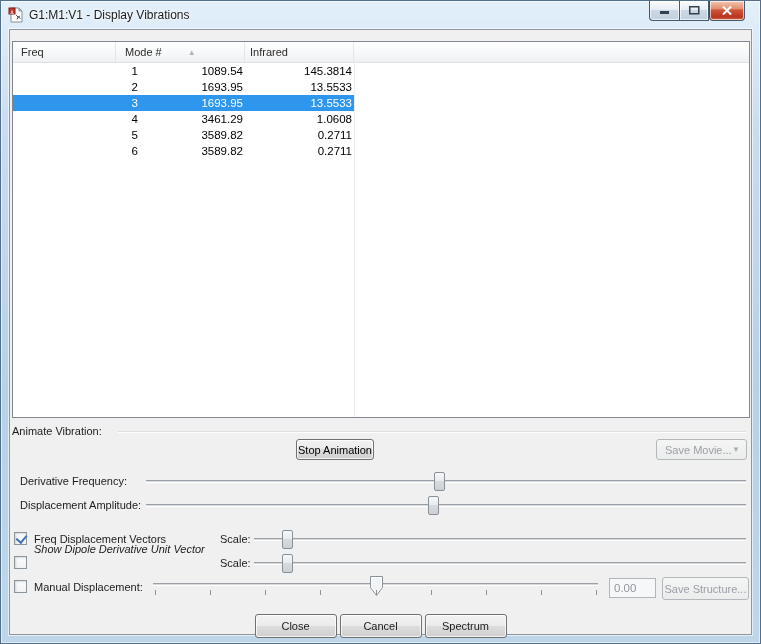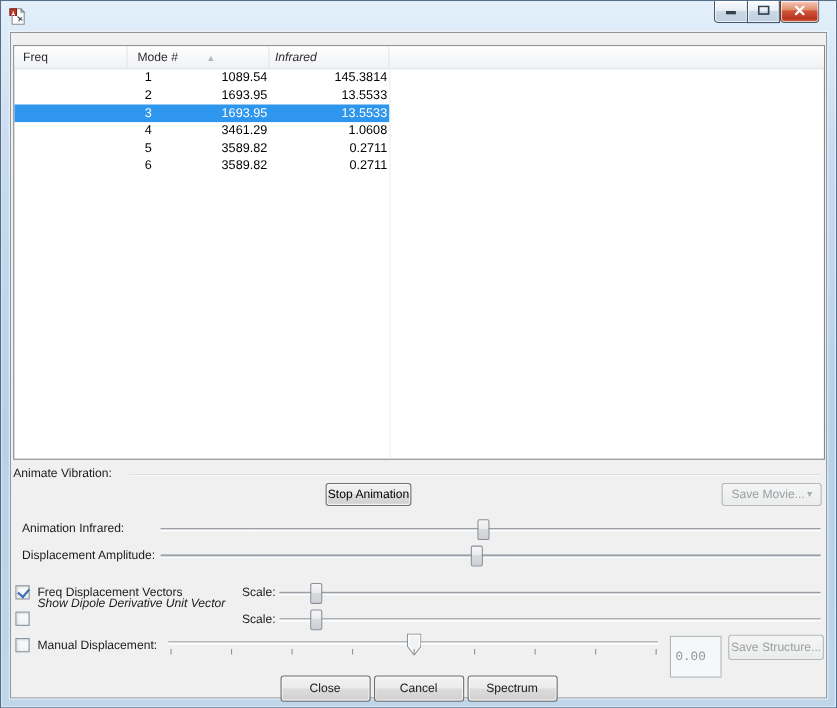--- a/index.html
+++ b/index.html
@@ -40,21 +40,21 @@
   }
   
   .vtable{
     position:absolute;left:2px;top:11px;width:738px;height:377px;
     background:#fff;border:1px solid #828790;box-sizing:border-box;overflow:hidden;
   }
   .vt-header{display:flex;height:20px;background:linear-gradient(#ffffff,#f6f7f9 60%,#f0f1f4);border-bottom:1px solid #dde0e4;}
   .vt-hcell{box-sizing:border-box;border-right:1px solid #e4e6ea;display:flex;align-items:center;color:#2b2b2b;}
   .vt-hcell.mode{width:129px;padding-left:9px;}
   .vt-hcell.freq{width:103px;padding-left:8px;}
-  .vt-hcell.ir{width:109px;padding-left:5px;font-style:italic;}
+  .vt-hcell.ir{width:109px;padding-left:5px;}
   .sort-asc{color:#aeb7bf;font-size:8px;margin-left:26px;}
   .vt-colline{position:absolute;left:341px;top:20px;bottom:0;width:1px;background:#ededed;}
   .trow{display:flex;width:341px;height:16px;line-height:16px;font-size:11.5px;color:#000;}
   .trow .c{box-sizing:border-box;text-align:right;}
   .trow .c-mode{width:129px;padding-right:4px;}
   .trow .c-freq{width:103px;padding-right:2px;}
   .trow .c-ir{width:109px;padding-right:2px;}
   .trow.selected{background:#2f96ee;color:#fff;}
   
   .grp-label{position:absolute;left:2px;top:395px;color:#1b1b1b;}
@@ -107,40 +107,41 @@
   .checkbox{
     position:absolute;width:13px;height:13px;box-sizing:border-box;
     border:1px solid #8a959e;background:linear-gradient(180deg,#fdfdfd,#f0f2f4);
     box-shadow:inset 1px 1px 2px rgba(140,150,160,.35);
   }
   .checkbox .mark{display:none;position:absolute;left:2.5px;top:0px;width:5px;height:8px;
     border-right:2px solid #3f6fb5;border-bottom:2px solid #3f6fb5;transform:rotate(40deg);}
   .checkbox.checked .mark{display:block;}
   
   .field{
-    position:absolute;left:599px;top:548px;width:47px;height:38px;box-sizing:border-box;
+    position:absolute;left:599px;top:548px;width:47px;height:20px;box-sizing:border-box;
     border:1px solid #b2b6ba;background:#f6f7f8;color:#8f959b;
-    font-family:Liberation Mono, monospace;font-size:11.5px;padding:0 4px;outline:none;
+    font-family:Liberation Sans, sans-serif;font-size:11.5px;padding:0 4px;outline:none;
   }
 </style>
 </head>
 <body>
 
 <div class="window">
 
   <div class="titlebar">
     <span class="app-icon">
       <svg width="16" height="16" viewBox="0 0 16 16">
         <path d="M3 1 h8 l3 3 v11 h-11 z" fill="#fdfdfd" stroke="#8a8f96"></path>
         <path d="M11 1 l3 3 h-3 z" fill="#d8dce0" stroke="#8a8f96"></path>
         <rect x="1" y="1" width="6" height="6" fill="#c0392b" stroke="#7d1f14"></rect>
         <path d="M4 3.5 l0 2 M4 5.5 l-1.5 1.5 M4 5.5 l1.5 1.5" stroke="#fff" stroke-width="1"></path>
         <path d="M8 8 l2 2 M10 10 l2-1 M10 10 l-1 2.5 M10 10 l2.5 1.5" stroke="#4a4f55" stroke-width="1"></path>
       </svg>
     </span>
+    <span class="title-text">G1:M1:V1 - Display Vibrations</span>
   </div>
   <div class="caption-buttons">
     <div class="cap-btn min">
       <span><svg width="10" height="9" viewBox="0 0 10 9">
             <rect x="0" y="5" width="9" height="3" fill="#33414f"></rect>
           </svg></span>
     </div>
     <div class="cap-btn max">
       <span><svg width="11" height="9" viewBox="0 0 11 9">
             <rect x="0.75" y="0.75" width="9" height="7" fill="none" stroke="#33414f" stroke-width="1.5"></rect>
@@ -212,21 +213,21 @@
     <div class="grp-line"></div>
 
     <div class="btn btn-stop">
       <span>Stop Animation</span>
     </div>
     <div class="btn btn-savemovie disabled">
       <span>Save Movie...</span>
       <span class="dd-arrow">▼</span>
     </div>
 
-    <div class="lbl" style="left:10px;top:445px;">Animation Infrared:</div>
+    <div class="lbl" style="left:10px;top:445px;">Derivative Frequency:</div>
     <div class="slider sl-af">
       <div class="track"></div>
       <div class="thumb" style="left: calc(49% - 6px);"></div>
     </div>
 
     <div class="lbl" style="left:10px;top:469px;">Displacement Amplitude:</div>
     <div class="slider sl-da">
       <div class="track"></div>
       <div class="thumb" style="left: calc(48% - 6px);"></div>
     </div>

